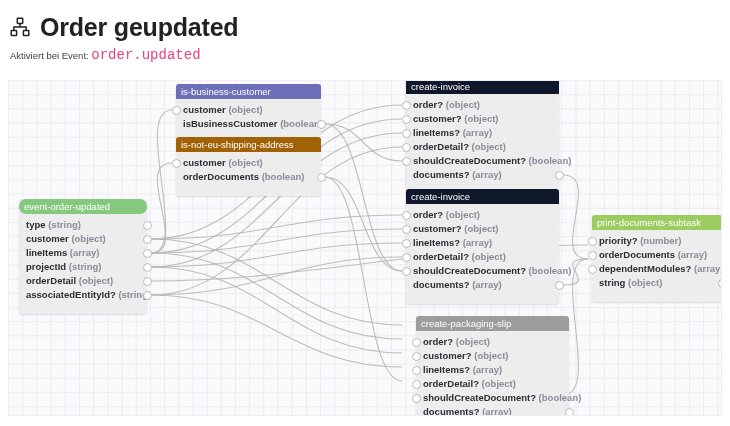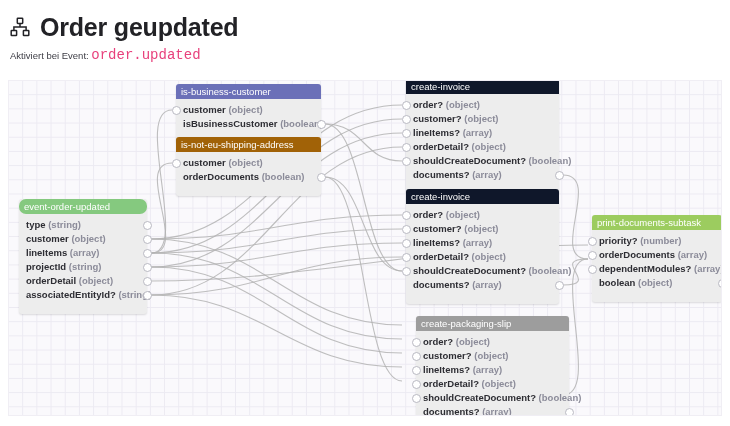--- a/index.html
+++ b/index.html
@@ -188,17 +188,17 @@
           <div class="port-row row-left"><span>shouldCreateDocument? </span><span class="ptype">(boolean)</span><span class="dot in"></span></div>
           <div class="port-row row-right"><span>documents? </span><span class="ptype">(array)</span><span class="dot out"></span></div>
         </div>
       </div>
       <div class="node" style="left: 583px; top: 134px; width: 130px;">
         <div class="node-header hdr-green-light">print-documents-subtask</div>
         <div class="node-body">
           <div class="port-row row-left"><span>priority? </span><span class="ptype">(number)</span><span class="dot in"></span></div>
           <div class="port-row row-left"><span>orderDocuments </span><span class="ptype">(array)</span><span class="dot in"></span></div>
           <div class="port-row row-left"><span>dependentModules? </span><span class="ptype">(array)</span><span class="dot in"></span></div>
-          <div class="port-row row-right"><span>boolean </span><span class="ptype">(object)</span><span class="dot out"></span></div>
+          <div class="port-row row-right"><span>string </span><span class="ptype">(object)</span><span class="dot out"></span></div>
         </div>
       </div>
     </div>
 </div>
 
 </body></html>

